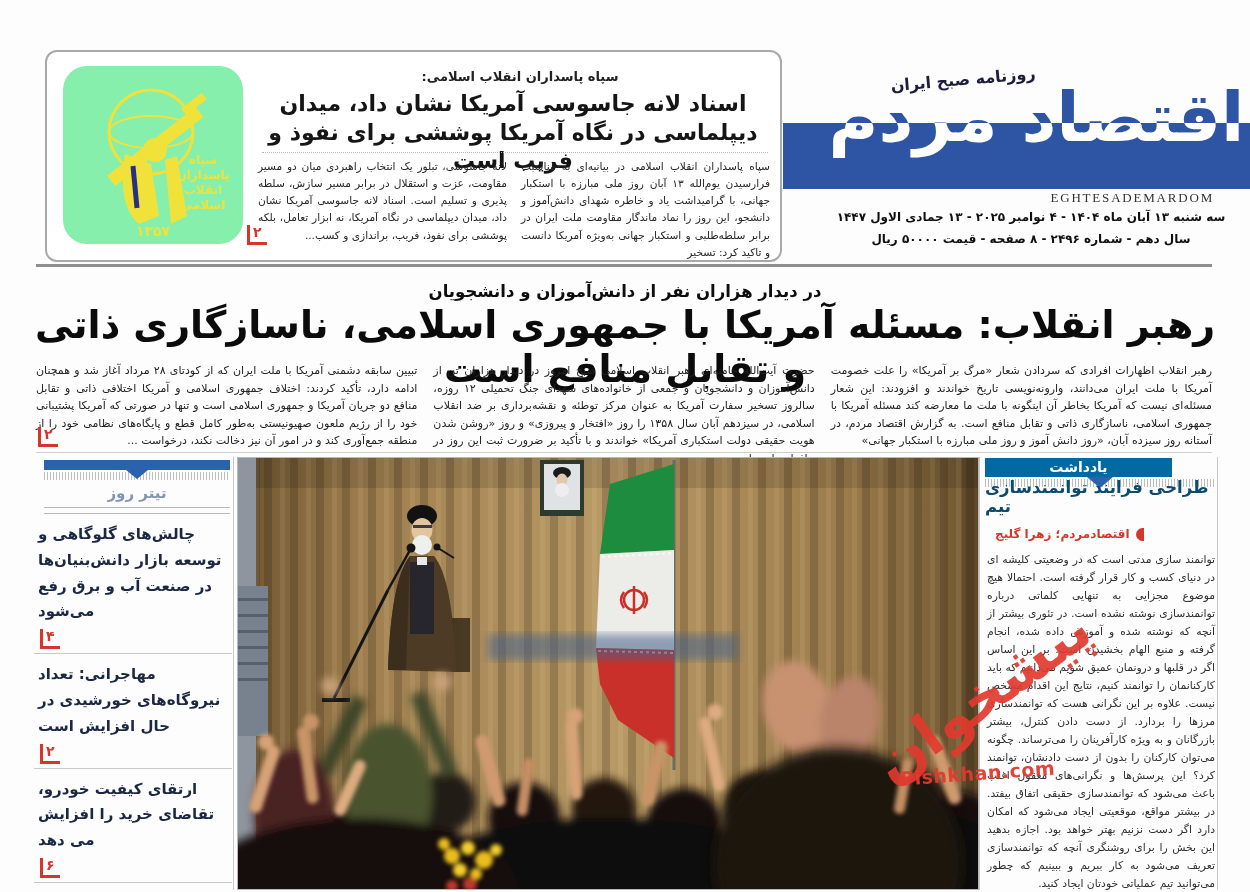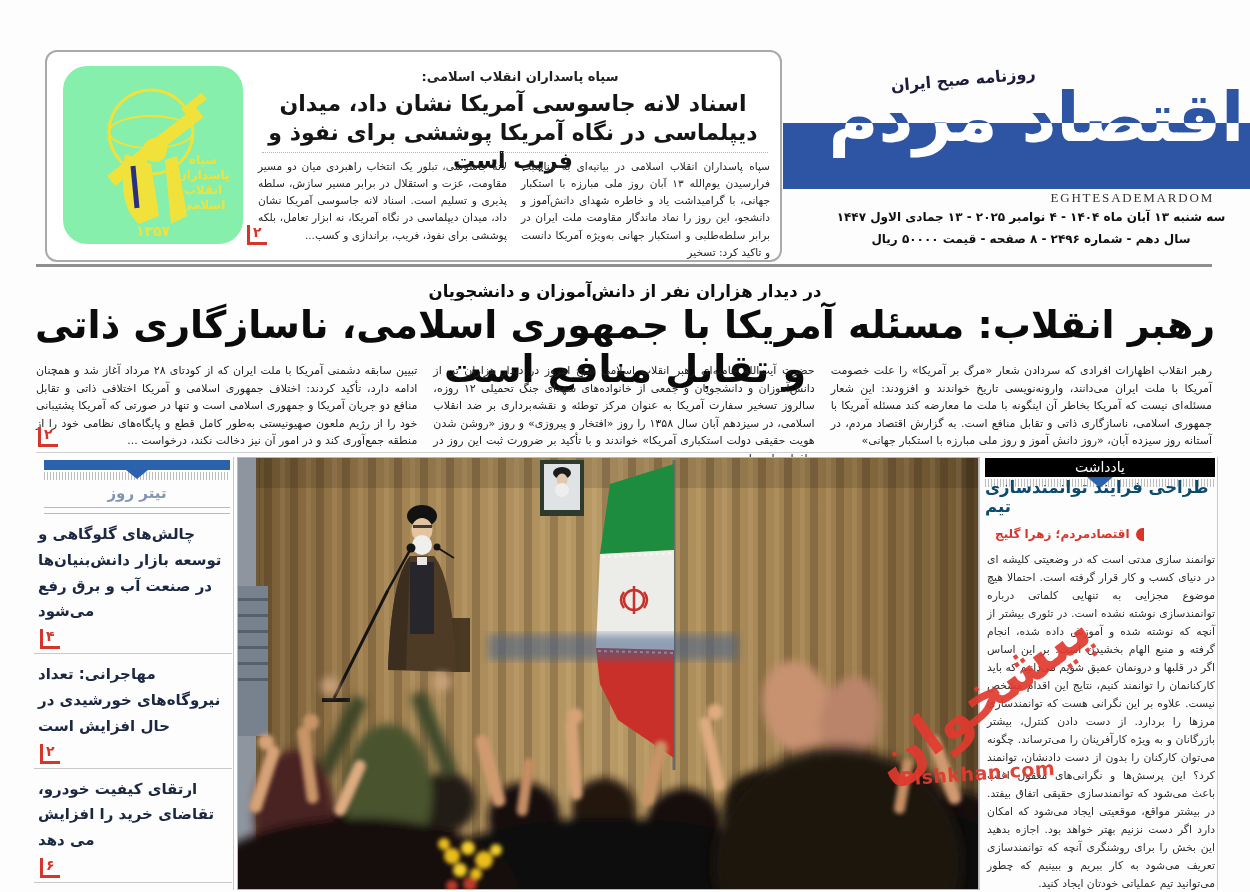--- a/index.html
+++ b/index.html
@@ -59,22 +59,22 @@
   .sb-item{padding:8px 4px 2px;border-bottom:1px solid #c9c9c9;}
   .sb-item:last-child{border-bottom:none;}
   .sb-item .txt{display:block;text-align:left;font-weight:bold;font-size:15px;line-height:1.72;color:#1c2742;}
   .sb-item .pmrow{text-align:left;margin:1px 0 2px 2px;}
 
   
   .photo{left:237px;top:457px;width:740px;height:431px;border:1px solid #b9b9b9;background:#9c7c4c;}
   .photo svg{display:block;}
 
   
-  .note-bar{left:985px;top:458px;width:230px;height:19px;background:#000000;color:#fff;text-align:center;
-            font-size:14px;font-weight:normal;line-height:19px;}
+  .note-bar{left:985px;top:458px;width:187px;height:19px;background:#0369a1;color:#fff;text-align:center;
+            font-size:14px;font-weight:bold;line-height:19px;}
   .note-hatch{left:985px;top:479px;width:230px;height:8px;}
   .note-chev{left:1087px;top:477px;border-left:13px solid transparent;border-right:13px solid transparent;border-top:11px solid #2b62ae;width:0;height:0;}
   .note-title{left:985px;top:478px;width:230px;text-align:left;font-weight:bold;font-size:16.5px;color:#0c4a6e;}
   .note-byline{left:995px;top:527px;width:210px;text-align:left;color:#d5352b;font-weight:bold;font-size:12px;}
   .byline-bullet{display:inline-block;width:8px;height:13px;background:#d5352b;border-radius:8px 0 0 8px;
                  vertical-align:middle;margin-left:6px;}
   .note-body{left:987px;top:551px;width:228px;font-size:10.8px;line-height:1.67;text-align:justify;color:#2e2e2e;}
   .note-body p{margin:0 0 3px 0;}
 
   

